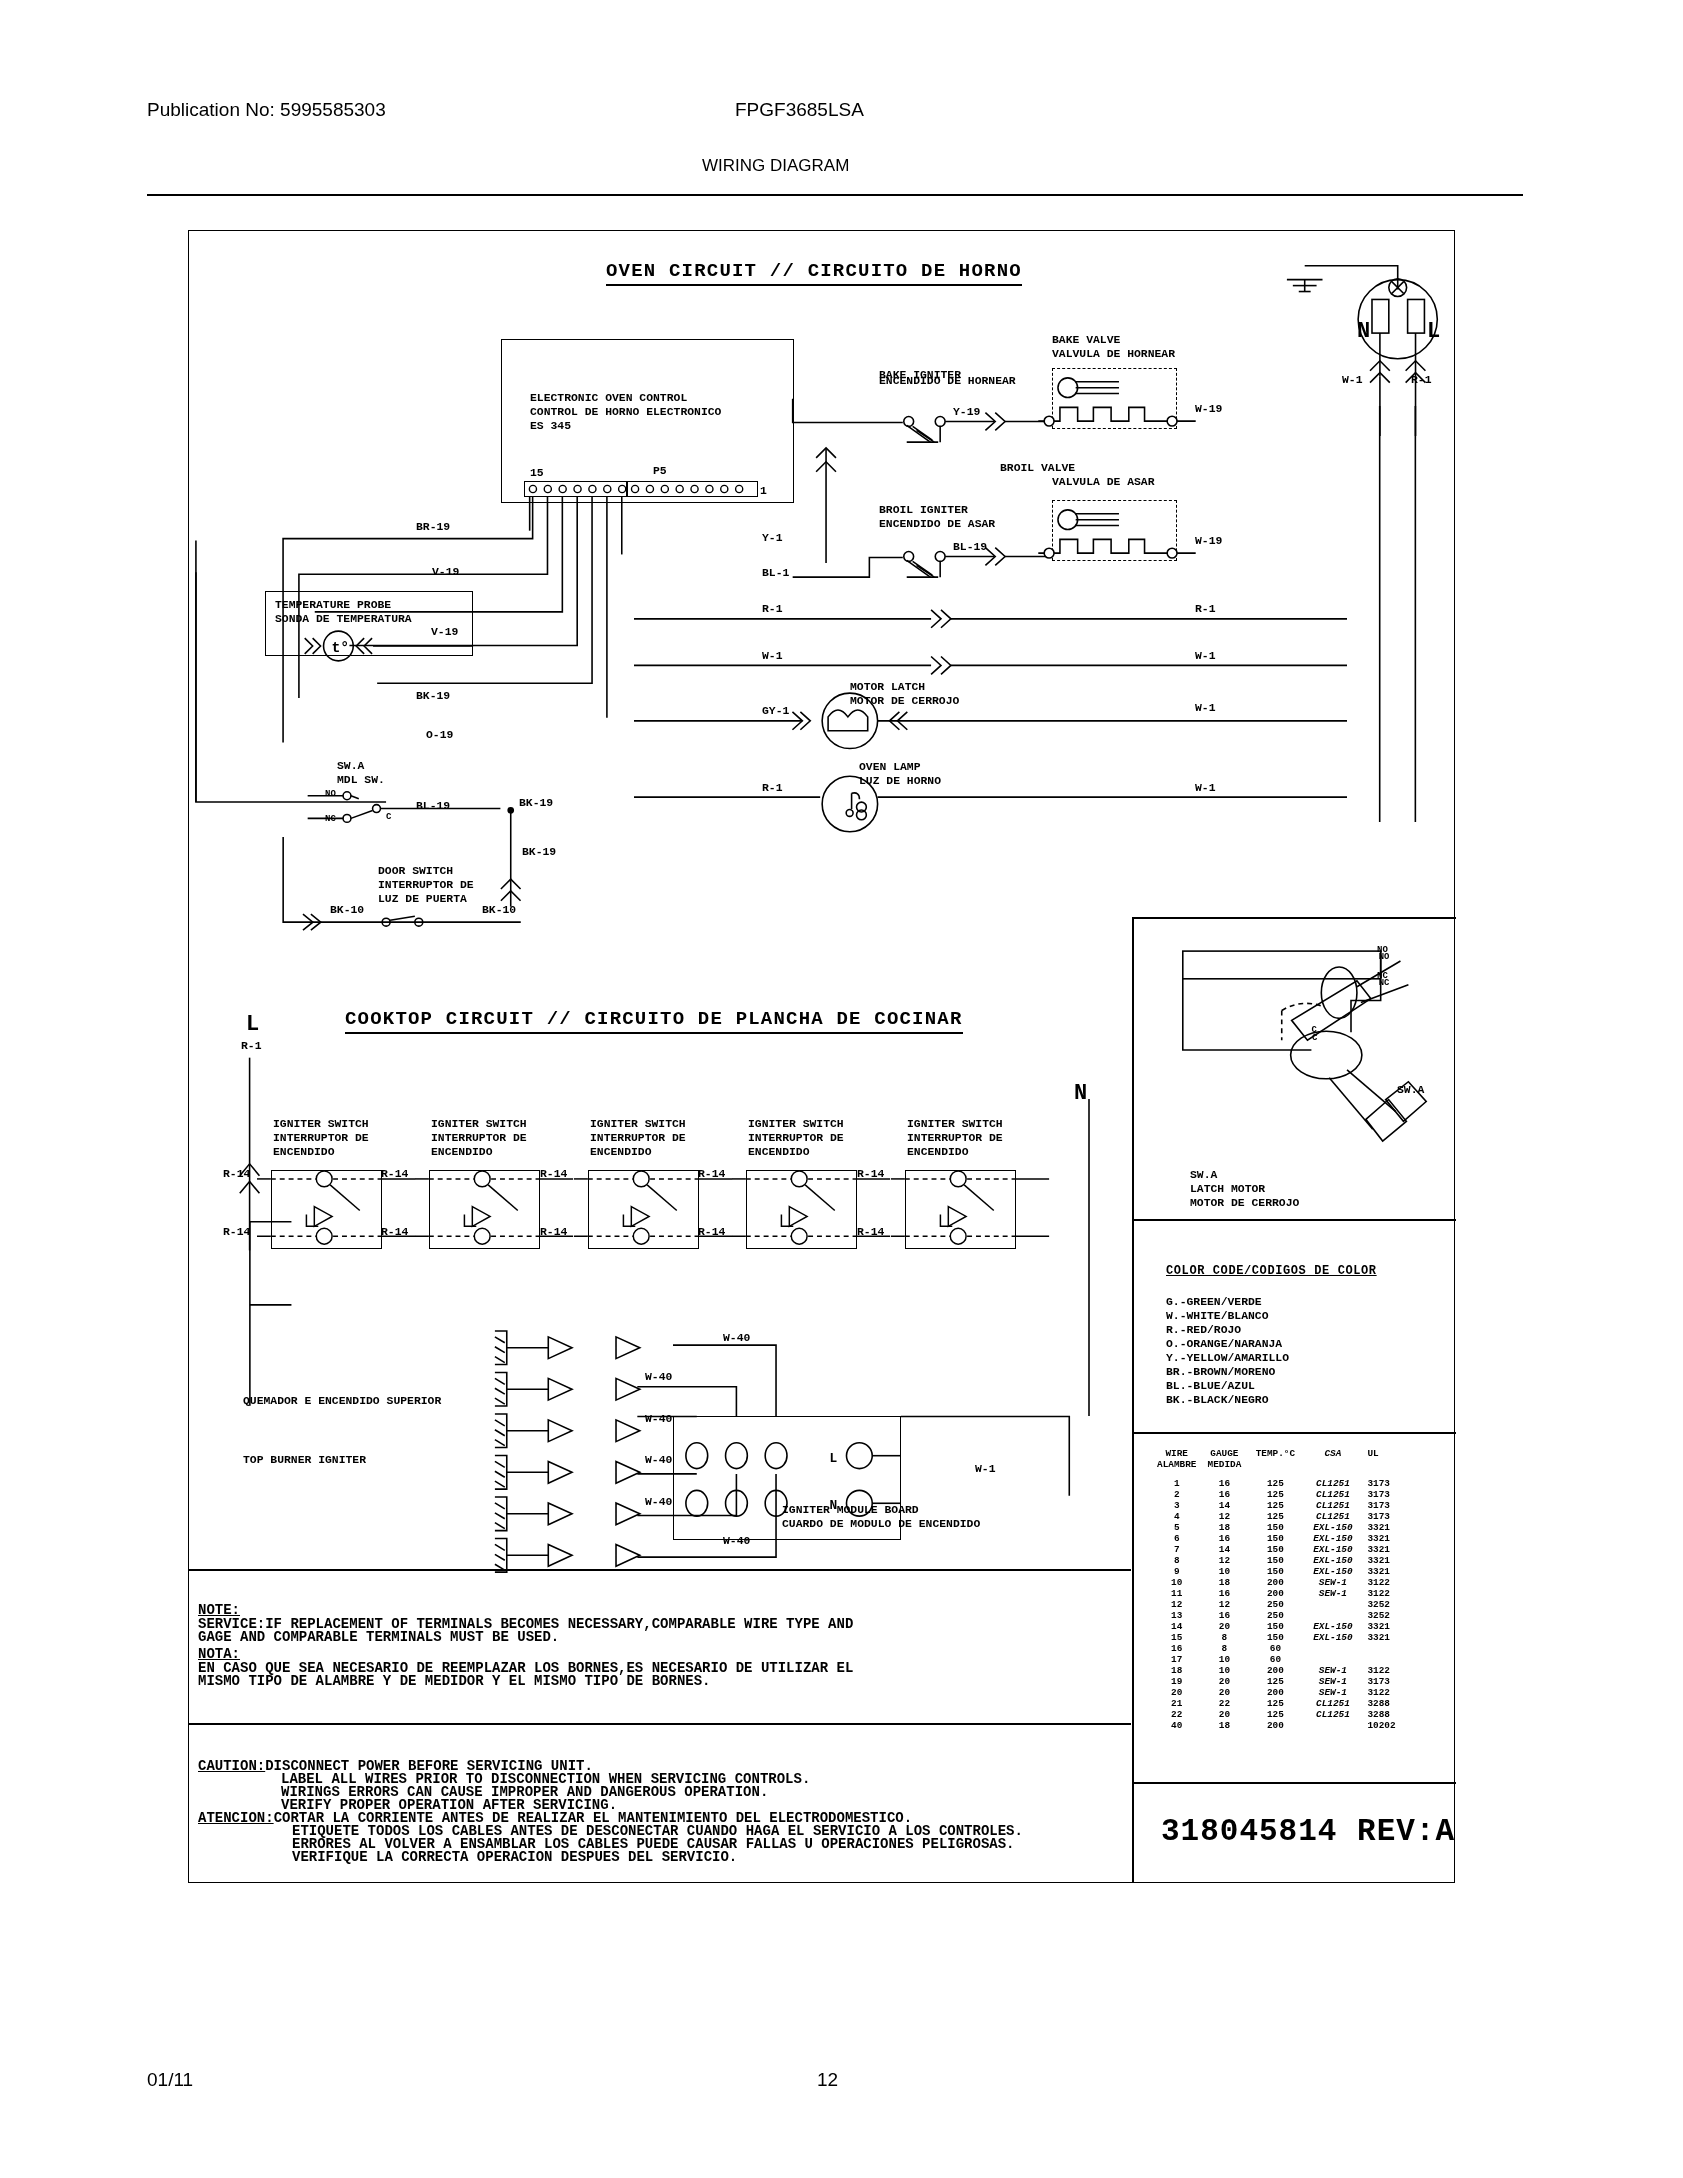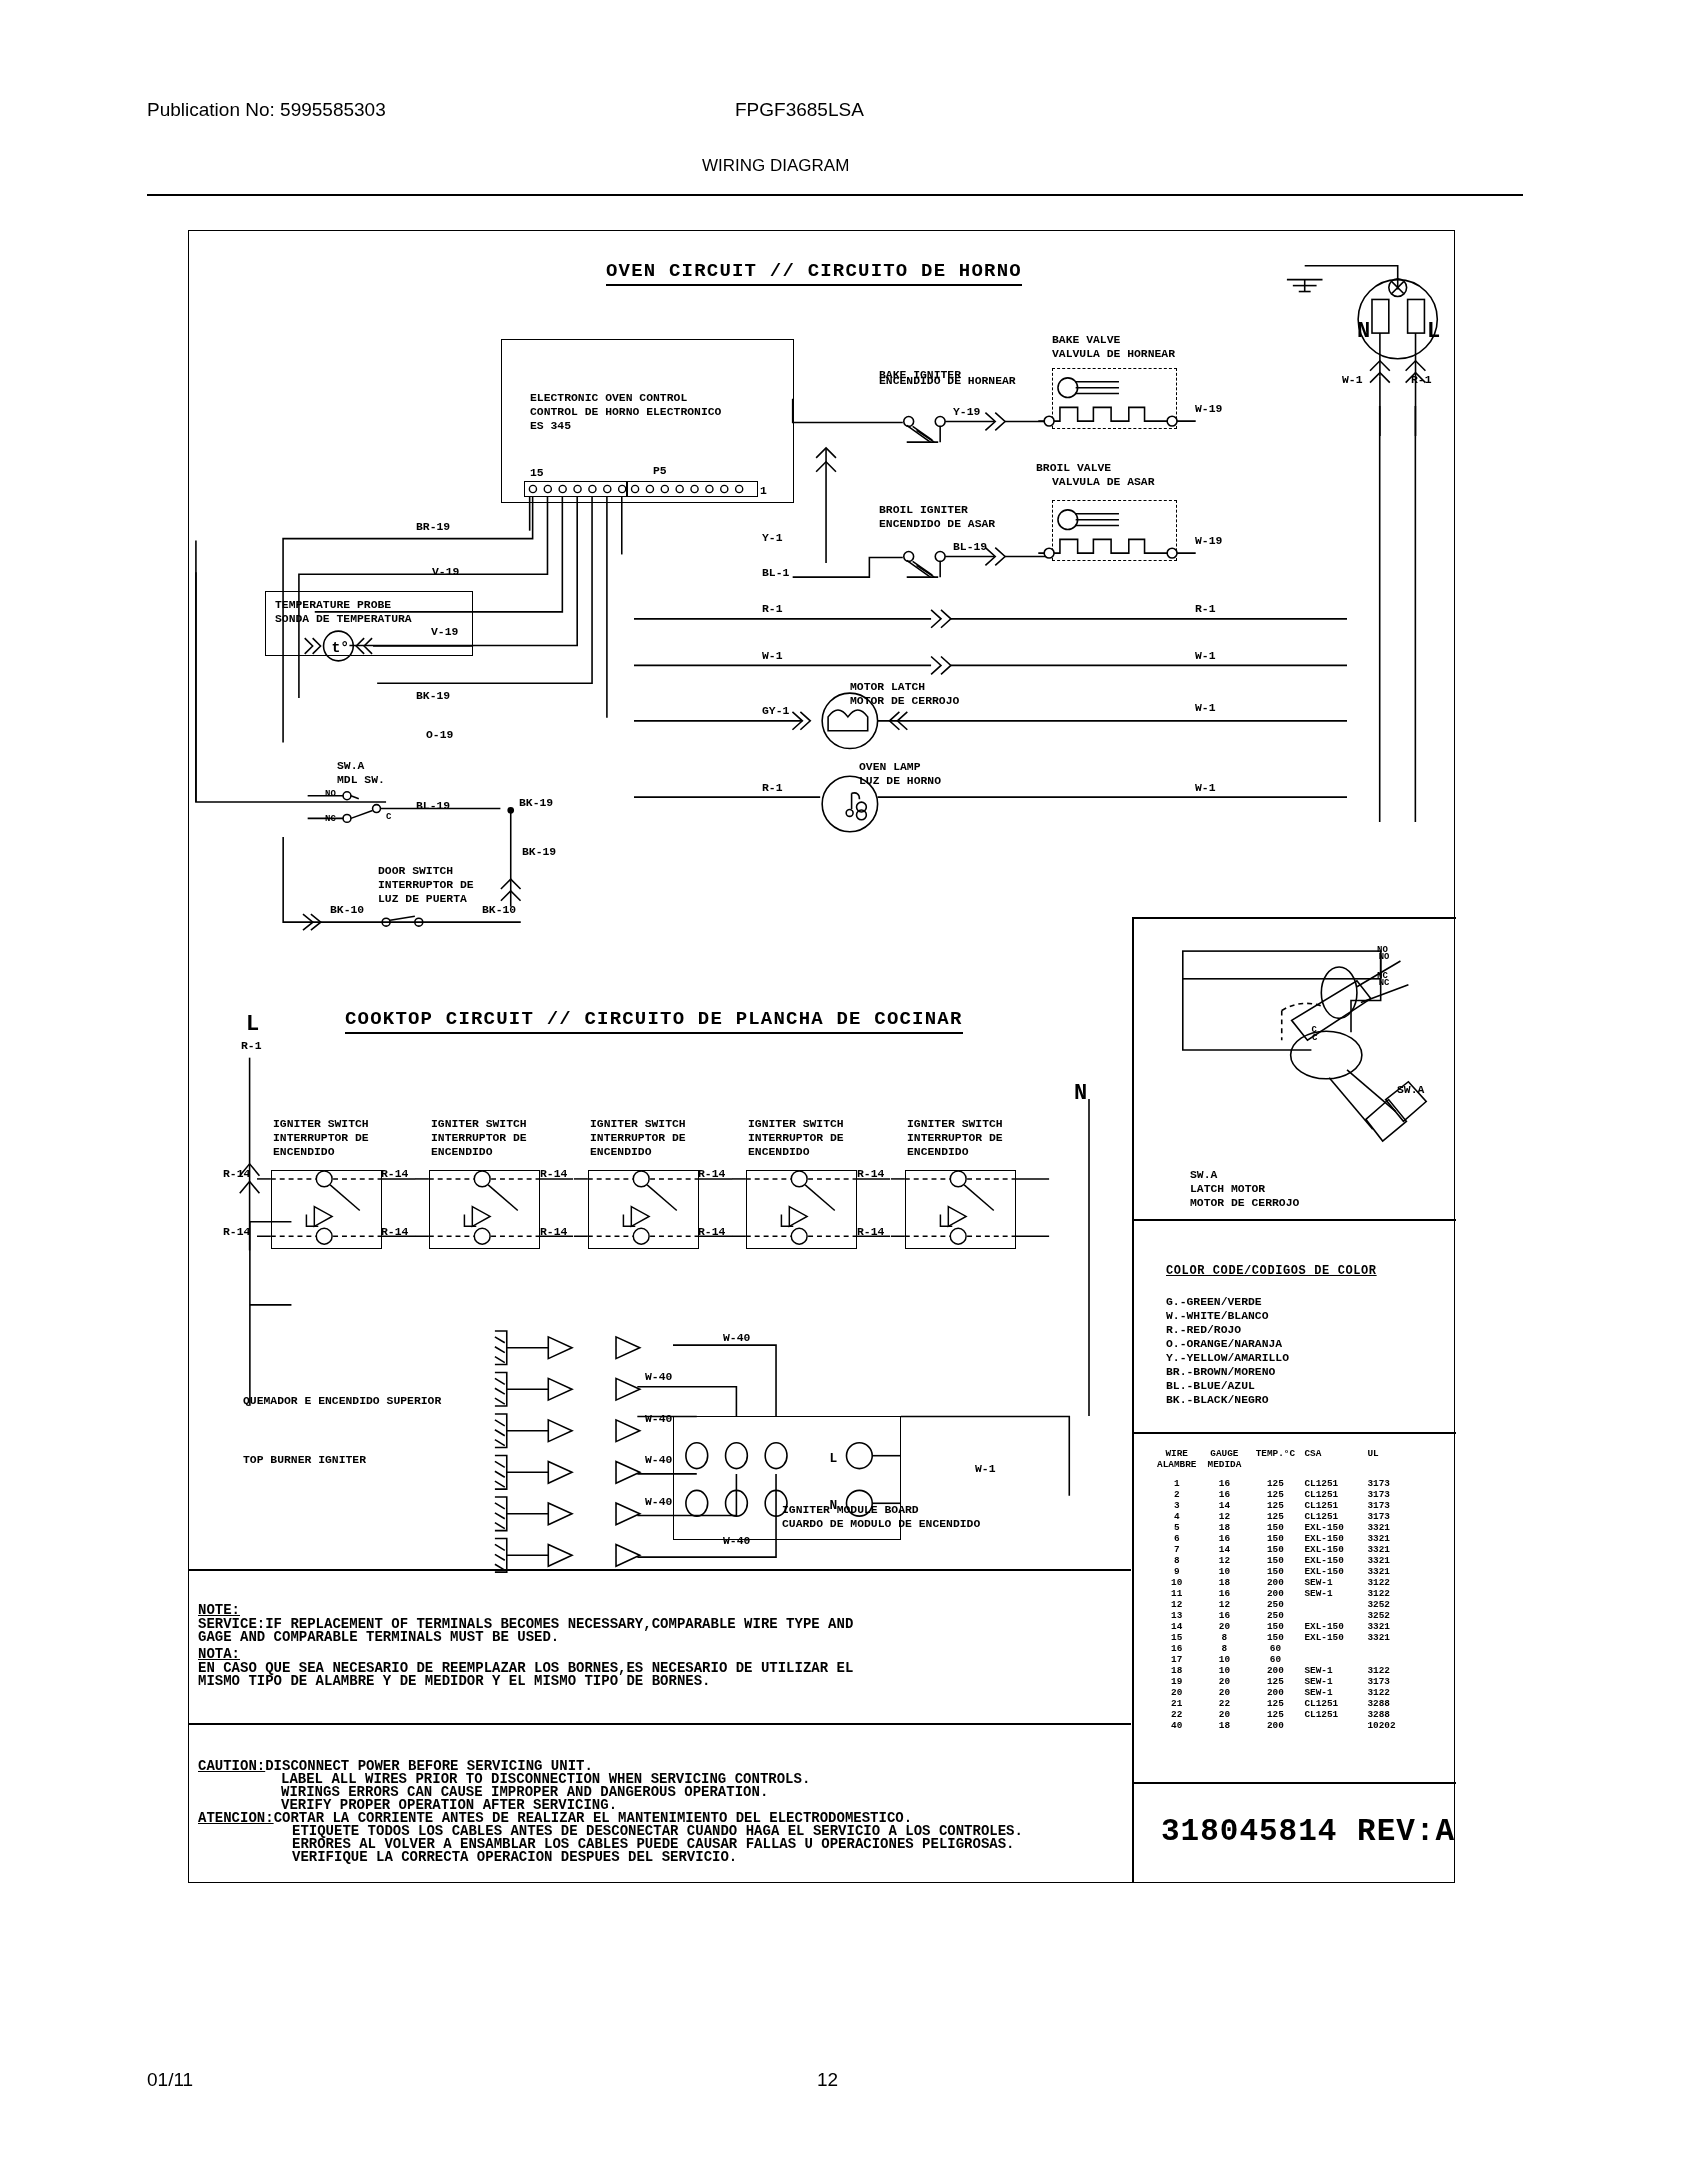--- a/index.html
+++ b/index.html
@@ -19,21 +19,21 @@
   .big{font-family:"Liberation Mono",monospace;font-weight:bold;font-size:22px;}
   .cap{font-family:"Liberation Mono",monospace;font-weight:bold;font-size:11.4px;white-space:pre;line-height:14px;}
   .cap10{font-family:"Liberation Mono",monospace;font-weight:bold;font-size:14px;white-space:pre;line-height:13px;}
   .u{text-decoration:underline;}
   .revno{font-family:"Liberation Mono",monospace;font-weight:bold;font-size:31px;letter-spacing:1px;}
   table.wt{border-collapse:collapse;font-family:"Liberation Mono",monospace;font-weight:bold;font-size:9.4px;}
   table.wt td{padding:0 3px;line-height:11px;text-align:center;white-space:nowrap;}
   table.wt td.c1{text-align:center;width:32px;}
   table.wt td.c2{text-align:center;width:44px;}
   table.wt td.c3{text-align:center;width:46px;}
-  table.wt td.c4{text-align:left;width:57px;}
+  table.wt td.c4{text-align:center;width:57px;font-style:italic;}
   table.wt td.c5{text-align:left;width:40px;}
   svg{display:block;overflow:visible;}
 </style>
 </head>
 <body>
 
 <div class="page">
 
   <div class="abs hdr" style="left:147px;top:99px;">Publication No: 5995585303</div>
   <div class="abs hdr" style="left:735px;top:99px;">FPGF3685LSA</div>
@@ -240,21 +240,21 @@
         <path d="M150 36 L150 52"></path>
         <path d="M155 31 L205 31"></path>
         <path d="M196 22 L206 31 L196 40"></path>
         <path d="M206 22 L216 31 L206 40"></path>
         <path d="M216 31 L258 31"></path>
       </g>
     </svg>
   </div>
   <div class="abs lbl" style="left:953px;top:541px;">BL-19</div>
 
-  <div class="abs cap" style="left:1036px;top:461px;">BROIL VALVE</div>
+  <div class="abs cap" style="left:1000px;top:461px;">BROIL VALVE</div>
   <div class="abs cap" style="left:1052px;top:475px;">VALVULA DE ASAR</div>
   <div class="abs dash" style="left:1052px;top:500px;width:125px;height:61px;"></div>
   <div class="abs" style="left:1038px;top:500px;">
     <svg width="158" height="61" viewBox="0 0 160 62">
       <g fill="none" stroke="#000" stroke-width="1.6">
         <circle cx="30" cy="20" r="10"></circle>
         <path d="M38 14 L82 14"></path>
           <path d="M38 20 L82 20"></path>
           <path d="M38 26 L82 26"></path>
         <path d="M0 54 L22 54 L22 40 L40 40 L40 54 L56 54 L56 40 L74 40 L74 54 L92 54 L92 40 L108 40 L108 54 L160 54"></path>

